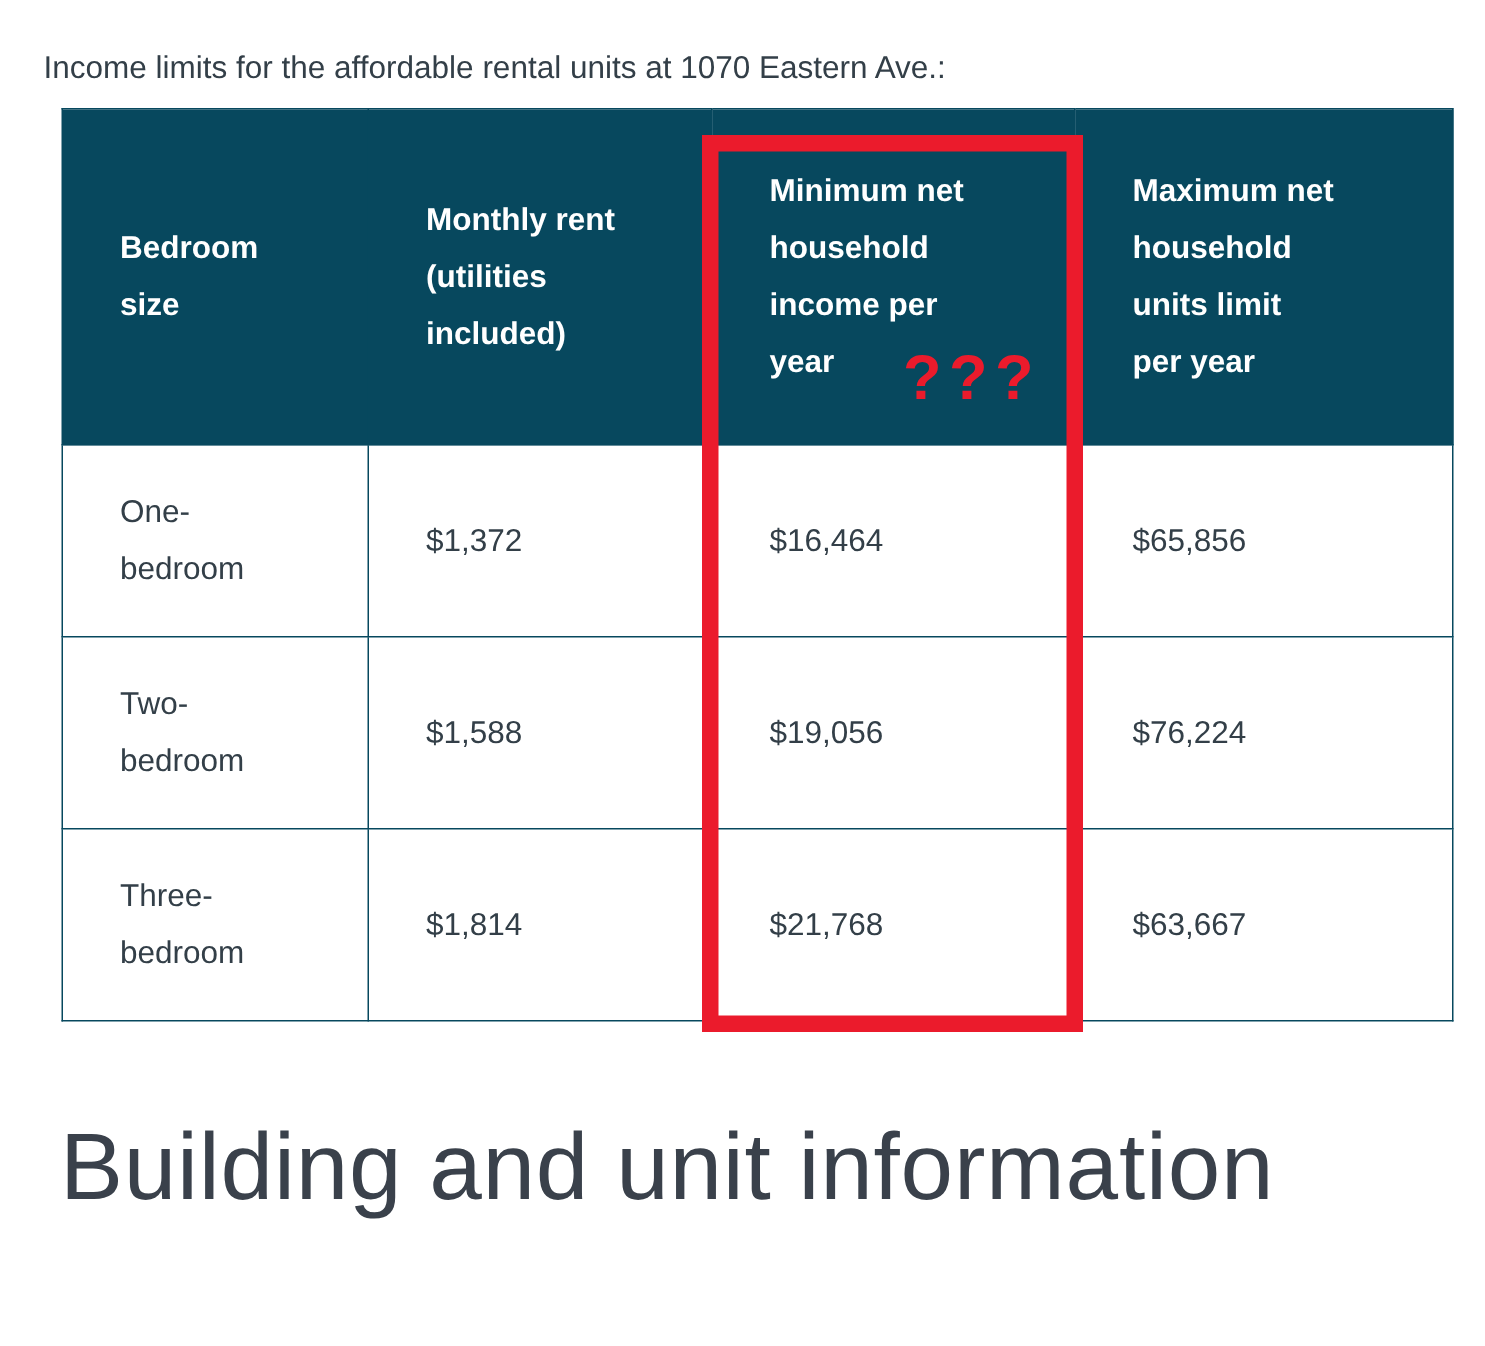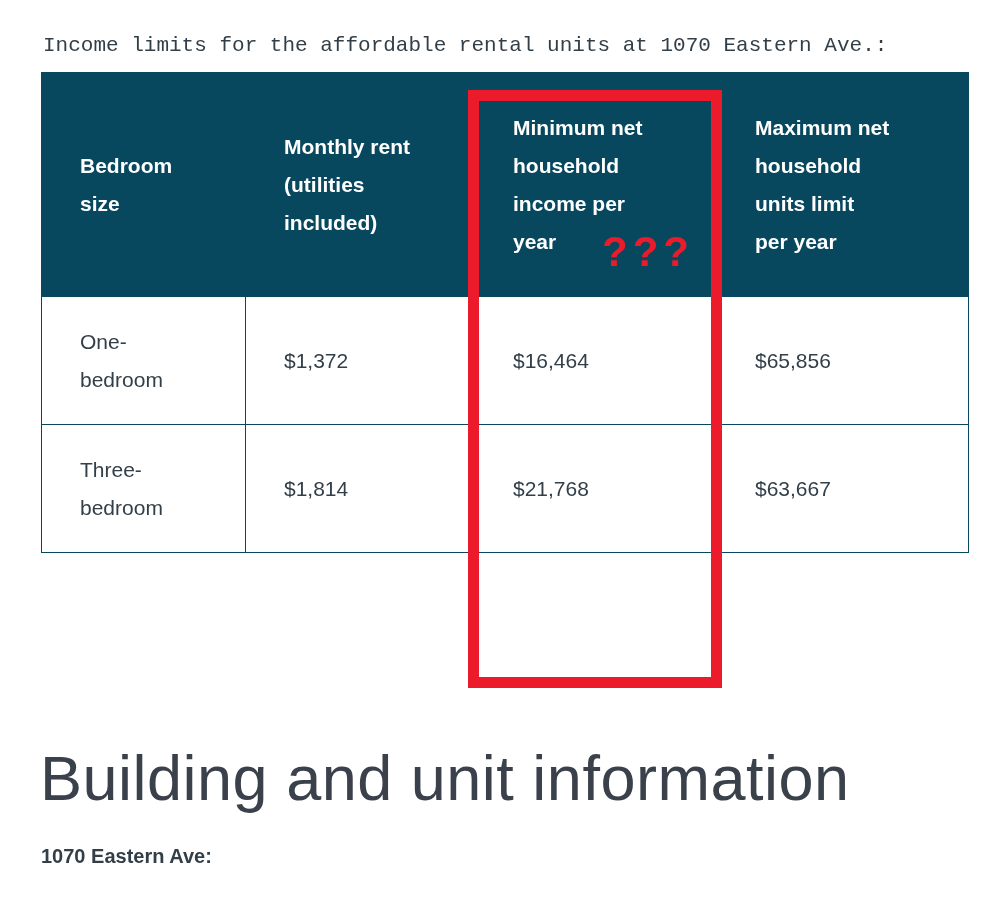--- a/index.html
+++ b/index.html
@@ -18,26 +18,25 @@
   }
   .page {
     position: relative;
     width: 990px;
     height: 897px;
     background: var(--page-bg);
     overflow: hidden;
   }
   .intro {
     position: absolute;
-    left: 43px;
+    left: 29px;
     top: 33px;
     font-size: 21px;
     line-height: 26px;
     color: var(--text-dark);
-    font-family: Liberation Mono, monospace;
   }
   table.income {
     position: absolute;
     left: 41px;
     top: 72px;
     width: 927px;
     border-collapse: collapse;
     table-layout: fixed;
   }
   table.income th,
@@ -132,30 +131,36 @@
     </thead>
     <tbody>
       <tr>
         <td>One-
 bedroom</td>
         <td>$1,372</td>
         <td>$16,464</td>
         <td>$65,856</td>
       </tr>
       <tr>
+        <td>Two-
+bedroom</td>
+        <td>$1,588</td>
+        <td>$19,056</td>
+        <td>$76,224</td>
+      </tr>
+      <tr>
         <td>Three-
 bedroom</td>
         <td>$1,814</td>
         <td>$21,768</td>
         <td>$63,667</td>
       </tr>
     </tbody>
   </table>
 
   <div class="highlight-box"></div>
 
   <div class="qmarks">???</div>
 
   <h1 class="section-heading">Building and unit information</h1>
 
-  <p class="address">1070 Eastern Ave:</p>
 
 </div>
 
 </body></html>

